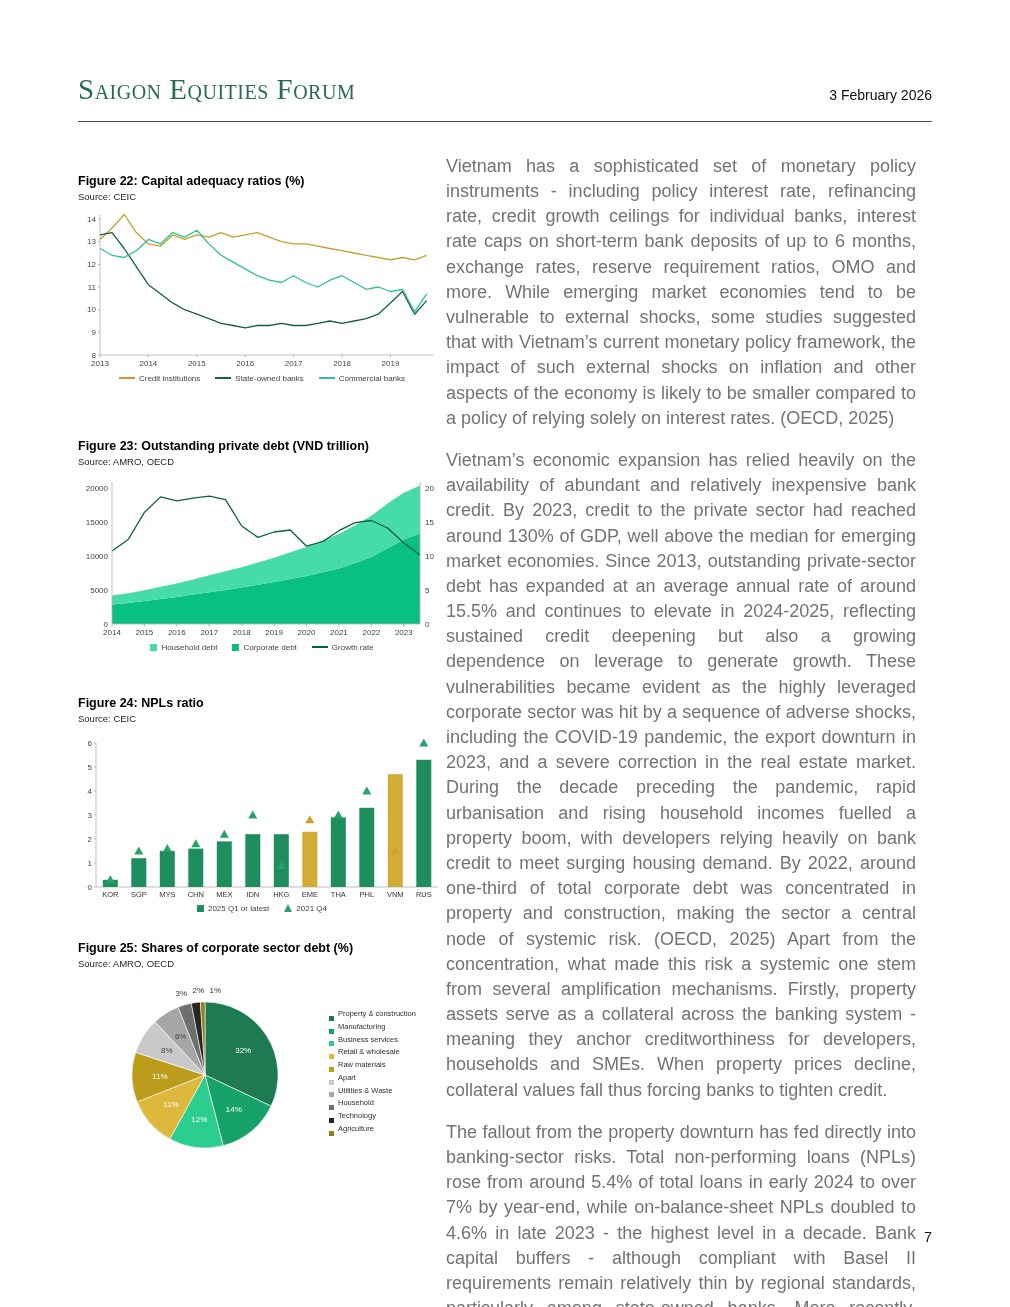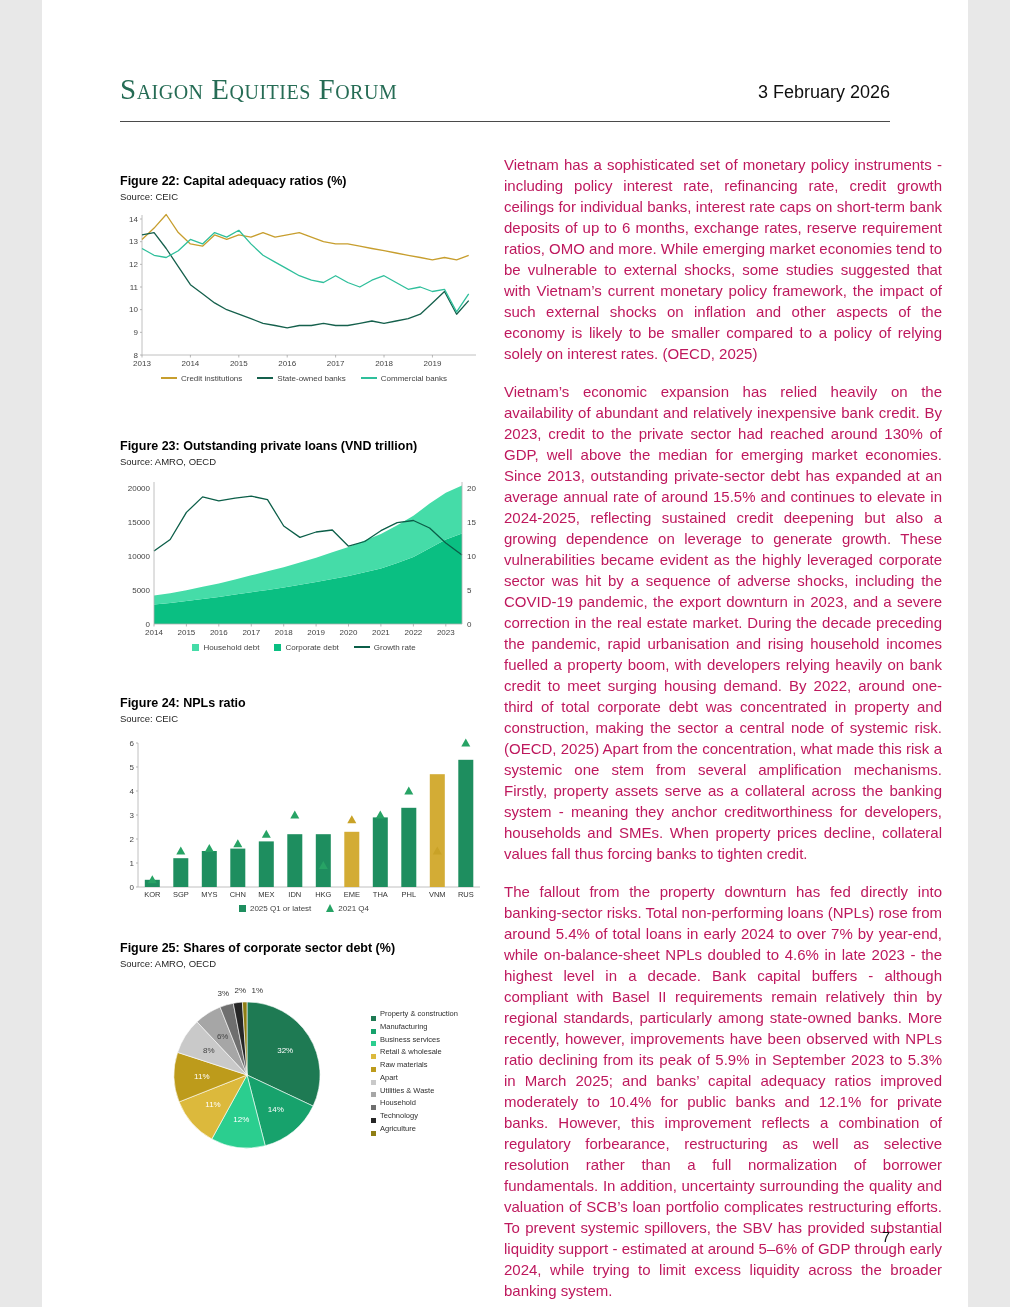--- a/index.html
+++ b/index.html
@@ -1,40 +1,40 @@
 <!DOCTYPE html>
 <html><head>
 <meta charset="utf-8">
 <style>
   *{box-sizing:border-box}
   html,body{margin:0;padding:0;background:#e8e8e8}
-  .page{width:926px;height:1307px;margin:0 auto;background:#fff;position:relative;
+  .page{width:1010px;height:1307px;margin:0 auto;background:#fff;position:relative;
         font-family:"Liberation Sans",sans-serif;color:#1a1a1a;overflow:hidden}
   .content{padding:0 78px}
   .header-row{display:flex;justify-content:space-between;align-items:flex-end;padding-top:74px}
   .brand{font-family:"Liberation Serif",serif;font-variant:small-caps;font-size:29px;
          color:#266C55;letter-spacing:.5px;line-height:1.1}
-  .date{font-size:18px;color:#0f0f0f;padding-bottom:3px}
+  .date{font-size:14px;color:#0f0f0f;padding-bottom:3px}
   .rule{border:none;border-top:1px solid #4a4a4a;margin:15px 0 0}
   .columns{display:flex;gap:0;margin-top:32px}
   .left-col{width:368px;flex:0 0 auto;padding-top:20px}
   .right-col{width:470px;flex:0 0 auto}
   .fig-title{font-size:12.5px;font-weight:700;color:#000}
   .fig-source{font-size:9.5px;color:#1f1f1f;margin:3px 0 7px}
   .m1{margin-bottom:56px}.m2{margin-bottom:44px}.m3{margin-bottom:28px}
   .chart svg{display:block}
   .chart-legend{display:flex;justify-content:center;align-items:center;gap:15px;
                 font-size:8px;color:#444;margin-top:3px}
   .leg-item{display:inline-flex;align-items:center;white-space:nowrap}
   .leg-line{width:16px;height:2px;margin-right:4px;display:inline-block}
   .leg-sq{width:7px;height:7px;margin-right:4px;display:inline-block}
   .leg-tri{width:0;height:0;border-left:4.5px solid transparent;border-right:4.5px solid transparent;
            border-bottom:8px solid #27A365;margin-right:4px;display:inline-block}
   .article-heading{font-size:21.5px;font-weight:700;color:#0c0c0c;margin:0 0 9px}
-  .para{font-size:15px;line-height:1.4;text-align:justify;margin:0 16px 17px;color:#be185d}
+  .para{font-size:18px;line-height:1.4;text-align:justify;margin:0 0 17px;color:#737373}
   .page-num{position:absolute;right:78px;bottom:62px;font-size:14.5px;color:#111}
   .pie-wrap{display:flex;align-items:center;justify-content:center;gap:12px;margin-top:4px}
   .pie-legend{font-size:7.5px;color:#2f2f2f;line-height:1.7;width:110px}
   .pie-leg-item{display:flex;align-items:flex-end}
   .pie-leg-item .b{width:5px;height:5px;margin-right:4px;flex:0 0 auto;display:inline-block}
 </style>
 </head>
 <body>
 
 <div class="page">
@@ -90,21 +90,21 @@
               </svg>
               <div class="chart-legend">
                 <span class="leg-item"><span class="leg-line" style="background:#C79E2E"></span>Credit institutions</span>
                 <span class="leg-item"><span class="leg-line" style="background:#15604C"></span>State-owned banks</span>
                 <span class="leg-item"><span class="leg-line" style="background:#2FBF9B"></span>Commercial banks</span>
               </div>
             </div>
         </div>
 
         <div class="figure m2">
-          <div class="fig-title">Figure 23: Outstanding private loans (VND trillion)</div>
+          <div class="fig-title">Figure 23: Outstanding private debt (VND trillion)</div>
           <div class="fig-source">Source: AMRO, OECD</div>
           <div class="chart">
               <svg width="366" height="166">
                 <text x="30" y="152.5" text-anchor="end" style="font-family:'Liberation Sans',sans-serif;font-size:8px;fill:#444">0</text>
                 <text x="30" y="118.7" text-anchor="end" style="font-family:'Liberation Sans',sans-serif;font-size:8px;fill:#444">5000</text>
                 <text x="30" y="84.9" text-anchor="end" style="font-family:'Liberation Sans',sans-serif;font-size:8px;fill:#444">10000</text>
                 <text x="30" y="51.1" text-anchor="end" style="font-family:'Liberation Sans',sans-serif;font-size:8px;fill:#444">15000</text>
                 <text x="30" y="17.3" text-anchor="end" style="font-family:'Liberation Sans',sans-serif;font-size:8px;fill:#444">20000</text>
                 <text x="347" y="152.5" style="font-family:'Liberation Sans',sans-serif;font-size:8px;fill:#444">0</text>
                 <text x="347" y="118.7" style="font-family:'Liberation Sans',sans-serif;font-size:8px;fill:#444">5</text>

